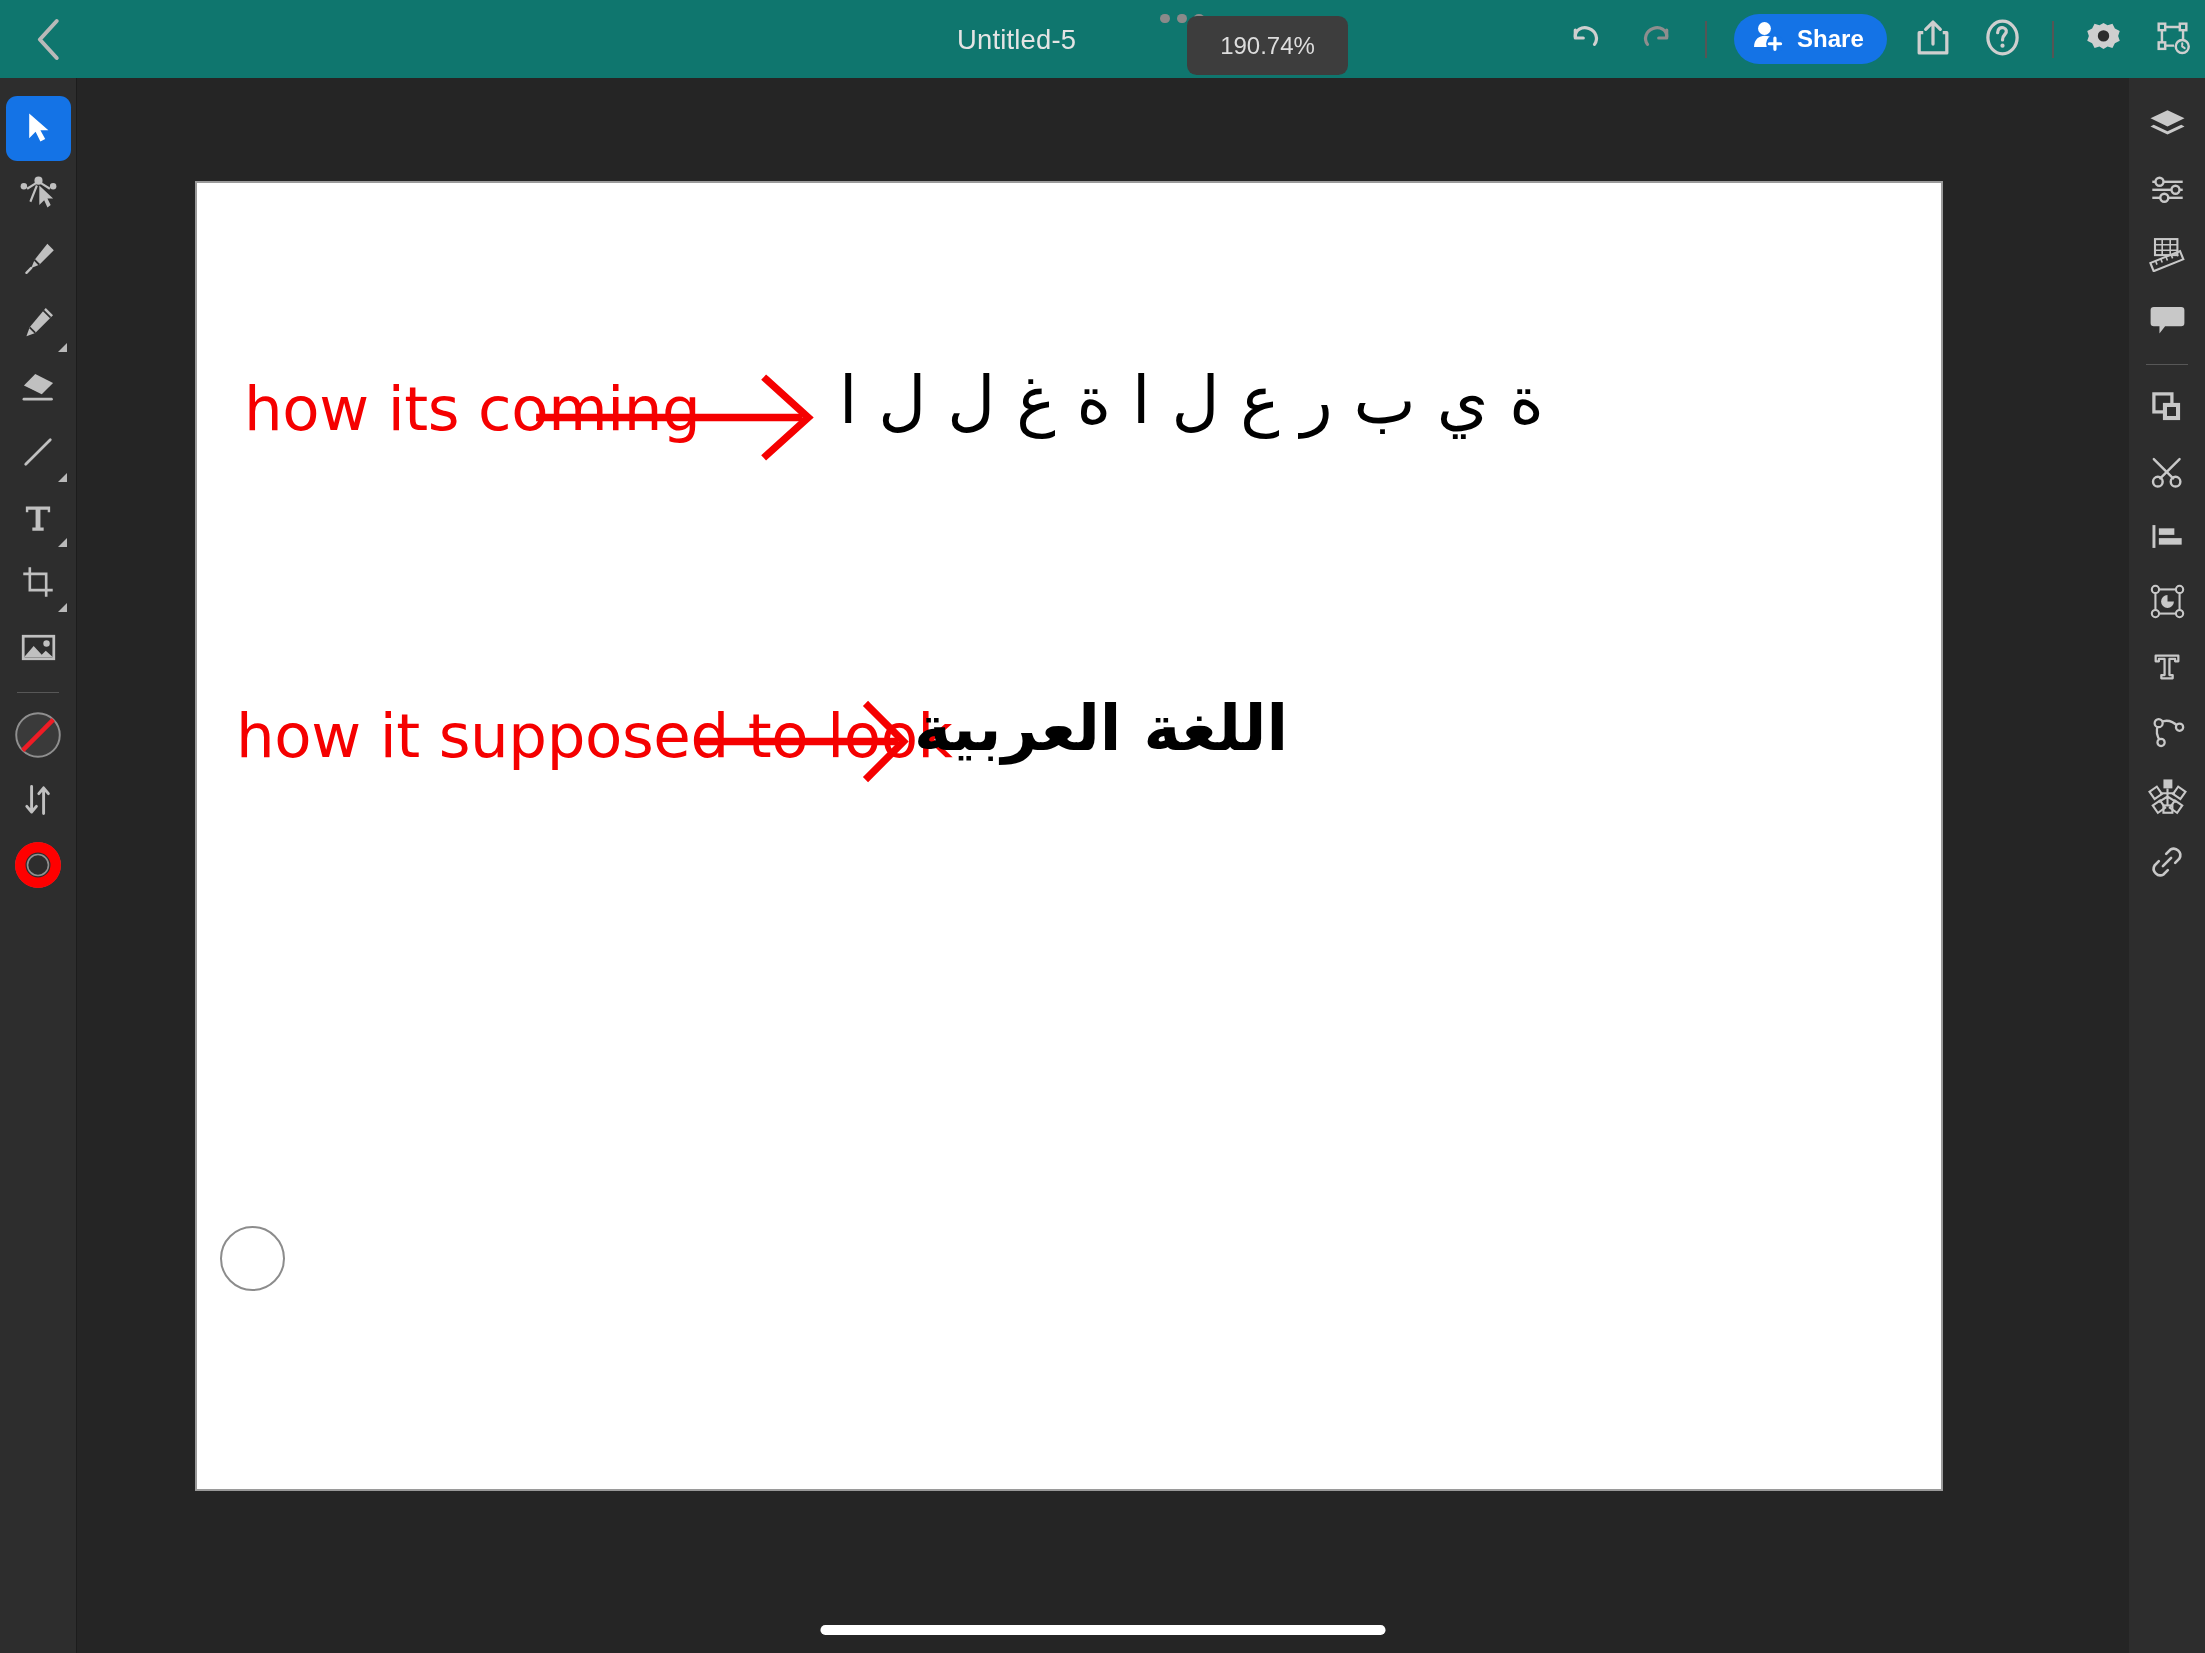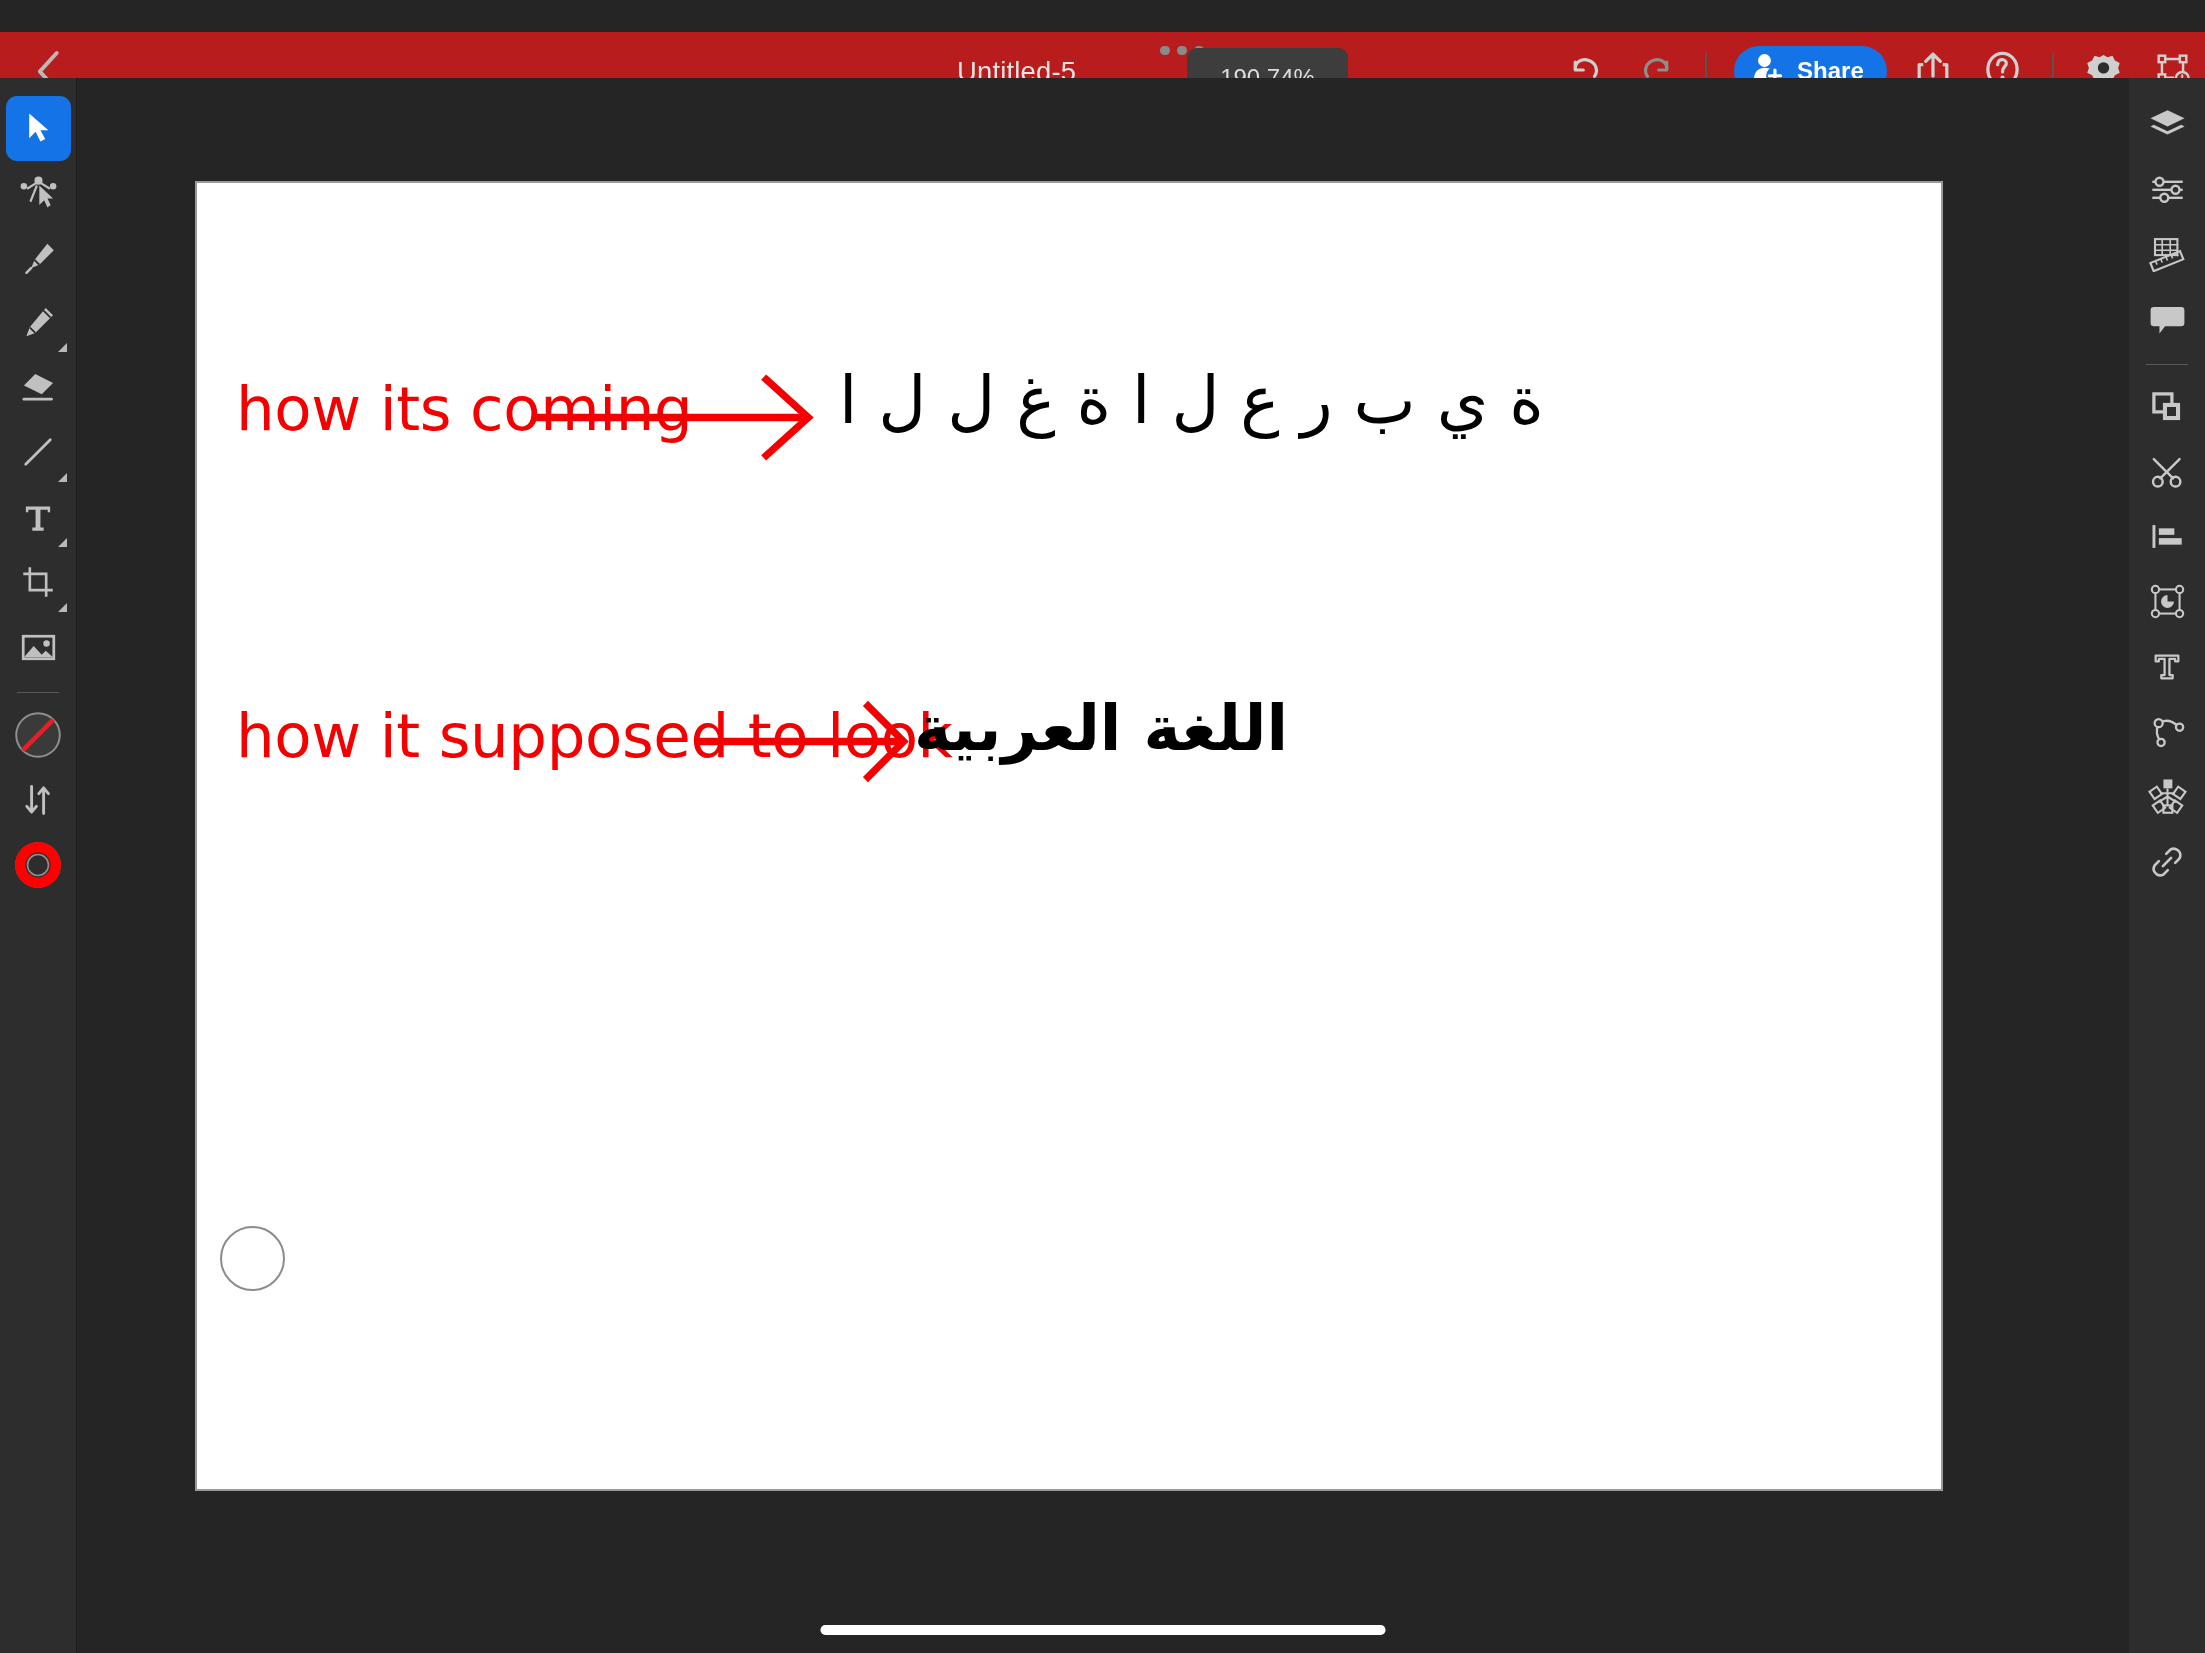--- a/index.html
+++ b/index.html
@@ -12,22 +12,22 @@
   #app {
     position: relative;
     width: 2205px; height: 1653px;
     background: #252525;
   }
 
   
   .topbar {
     position: absolute; top: 0; left: 0;
     width: 2205px; height: 78px;
-    background: #b91c1c;
-    display: flex; align-items: center; margin-top: 32px;
+    background: #0f766e;
+    display: flex; align-items: center;
   }
   .back-btn {
     position: absolute; left: 24px; top: 14.5px;
     width: 50px; height: 50px;
     display: flex; align-items: center; justify-content: center;
     cursor: pointer;
   }
   .back-btn svg { display:block; }
 
   .doc-title-wrap {
@@ -549,21 +549,21 @@
     </div>
 
   </div>
 
   <div class="canvas-area">
 
     <div class="artboard-label">Artboard 1</div>
 
     <div class="artboard">
 
-      <div class="row-en" style="left:39px; top:190px;text-align:center;">how its coming</div>
+      <div class="row-en" style="left:47px; top:190px;text-align:center;">how its coming</div>
 
       <svg class="arrow-svg" style="left:339px; top:182px;" width="291" height="105" viewBox="0 0 360 130">
         <line x1="0" y1="65" x2="330" y2="65" stroke="#f50000" stroke-width="9"></line>
         <polyline points="285,18 337,65 285,112" fill="none" stroke="#f50000" stroke-width="9" stroke-linecap="square" stroke-linejoin="miter"></polyline>
       </svg>
 
       <div class="row-ar ar-broken" style="left:642px; top:179px;">ا ل ل غ ة ا ل ع ر ب ي ة</div>
 
       <div class="row-en" style="left:39px; top:517px;">how it supposed to look</div>
 

